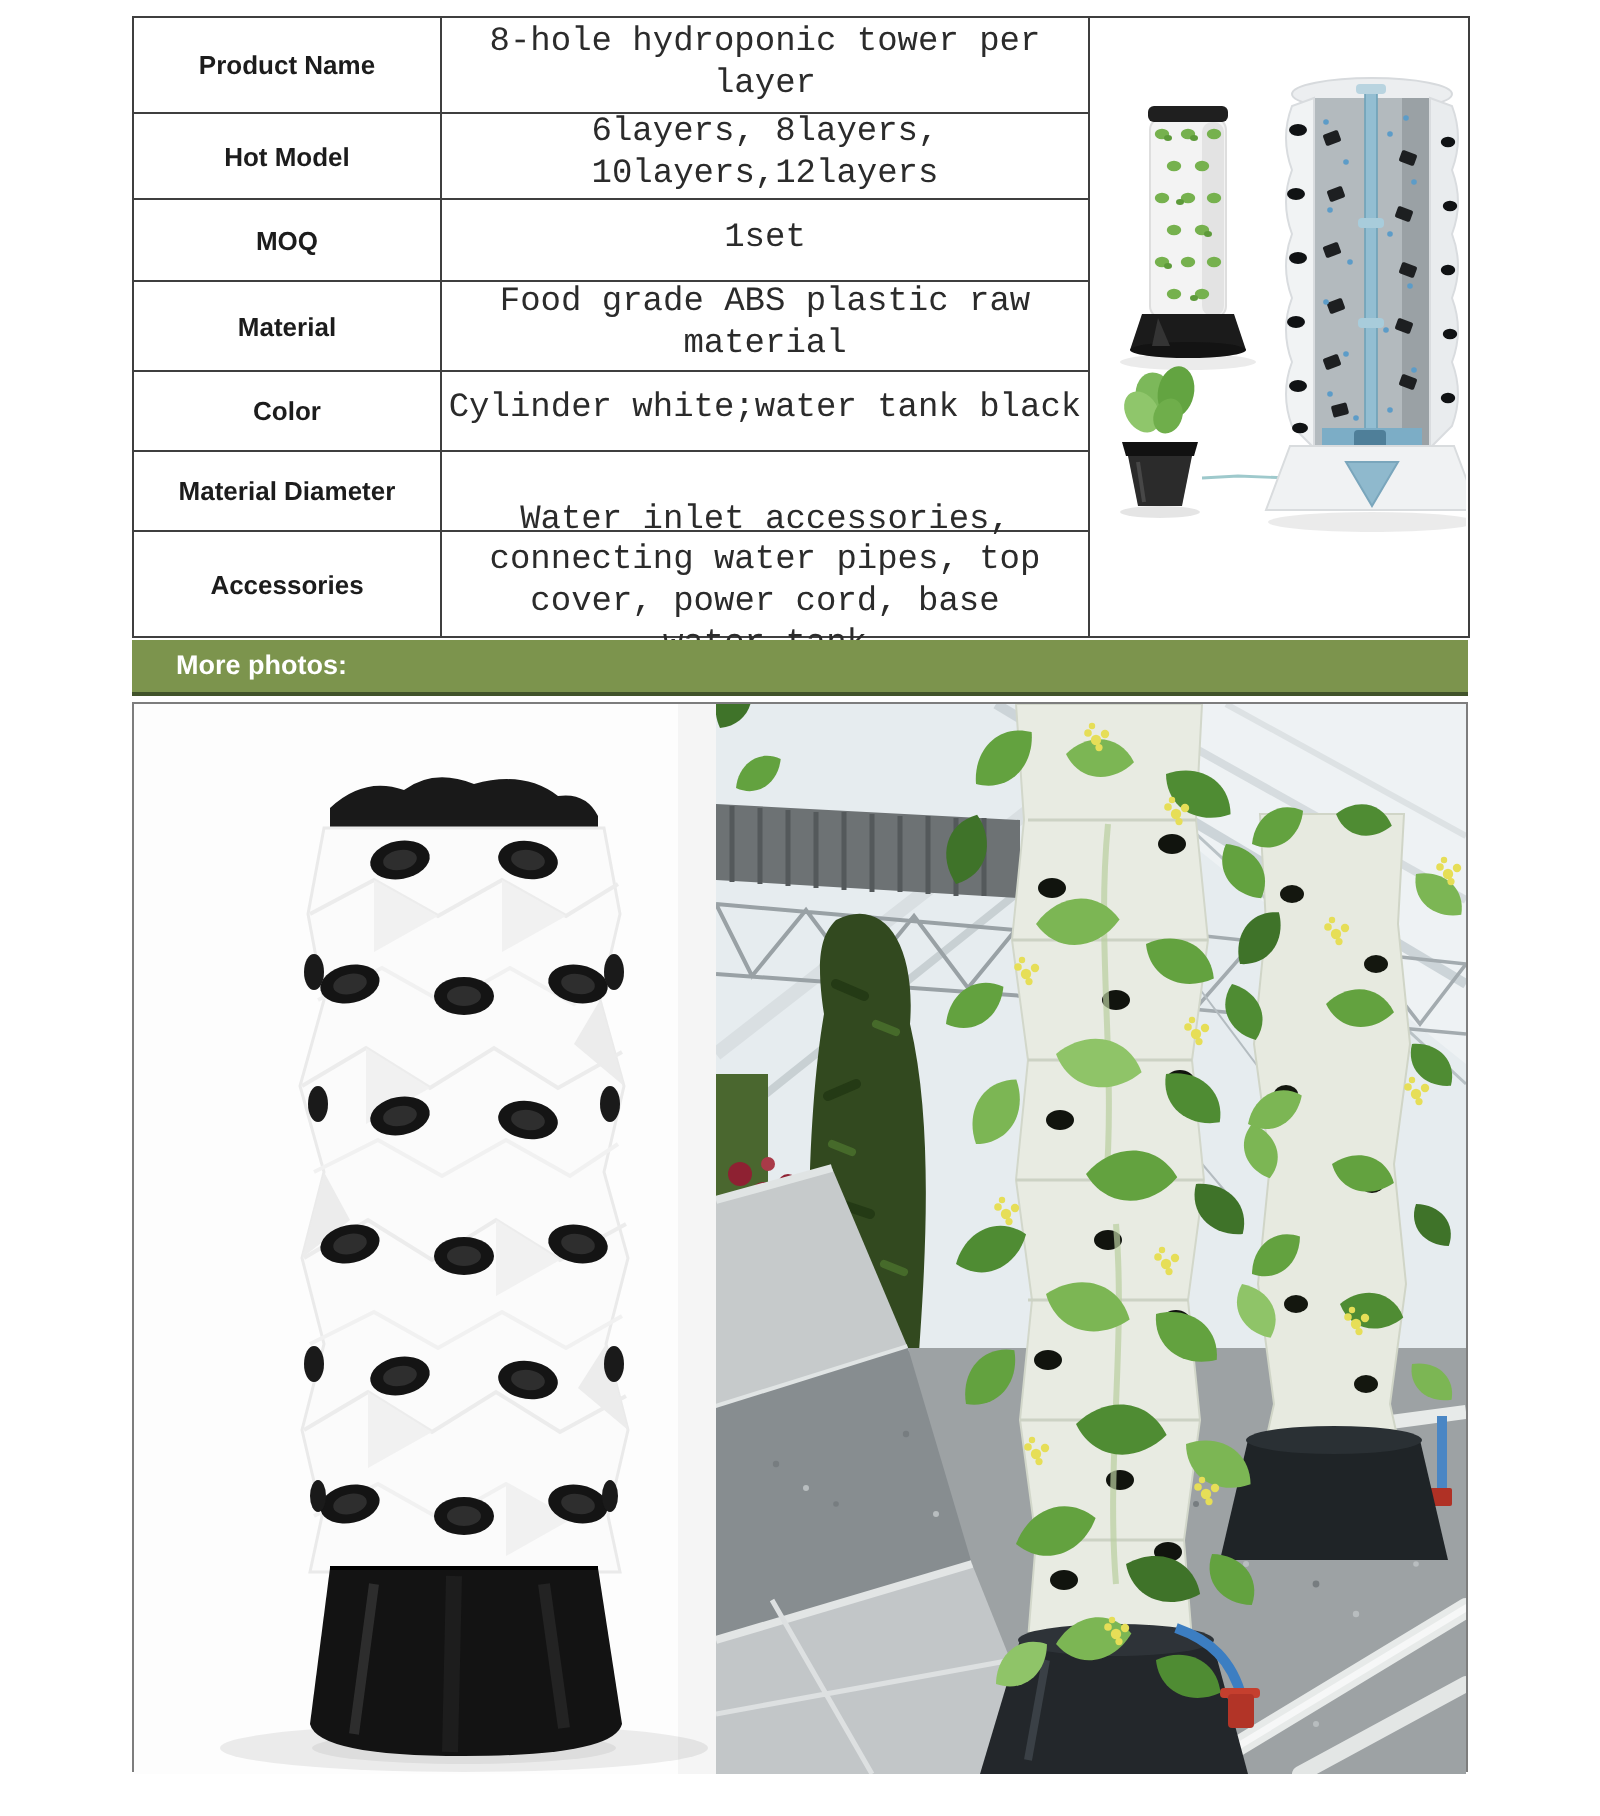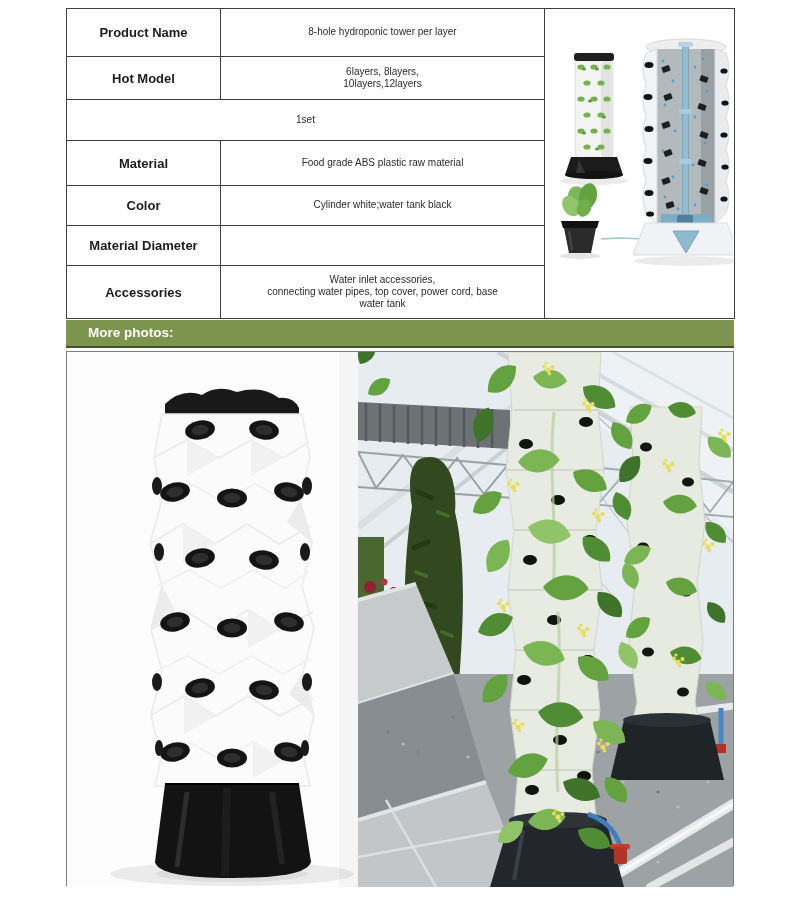--- a/index.html
+++ b/index.html
@@ -15,22 +15,22 @@
   }
   .spec-row{display:flex;border-top:1px solid #3f3f3f;}
   .spec-row:first-child{border-top:none;}
   .spec-label{
     width:153px;flex:none;border-right:1px solid #3f3f3f;
     display:flex;align-items:center;justify-content:center;
     font-weight:bold;font-size:13px;color:#1c1c1c;text-align:center;
   }
   .spec-value{
     flex:1;display:flex;align-items:center;justify-content:center;
-    text-align:center;font-size:10px;color:#2b2b2b;
-    white-space:pre-line;line-height:1.22;padding:0 3px;
+    text-align:center;font-size:17px;color:#2b2b2b;
+    white-space:pre-line;line-height:1.22;padding:0 3px;font-family:Liberation Mono, monospace;
   }
   
   .render-panel{
     position:absolute;left:545px;top:8px;width:190px;height:311px;
     border:1px solid #3f3f3f;border-left:none;box-sizing:border-box;background:#fff;
   }
   .render-panel svg{display:block;}
   
   .banner{
     position:absolute;left:66px;top:320px;width:668px;height:28px;
@@ -57,20 +57,21 @@
   <div class="spec-row" style="height:47px">
     <div class="spec-label">Product Name</div>
     <div class="spec-value">8-hole hydroponic tower per layer</div>
   </div>
   <div class="spec-row" style="height:42px">
     <div class="spec-label">Hot Model</div>
     <div class="spec-value">6layers, 8layers,
 10layers,12layers</div>
   </div>
   <div class="spec-row" style="height:40px">
+    <div class="spec-label">MOQ</div>
     <div class="spec-value">1set</div>
   </div>
   <div class="spec-row" style="height:44px">
     <div class="spec-label">Material</div>
     <div class="spec-value">Food grade ABS plastic raw material</div>
   </div>
   <div class="spec-row" style="height:39px">
     <div class="spec-label">Color</div>
     <div class="spec-value">Cylinder white;water tank black</div>
   </div>

